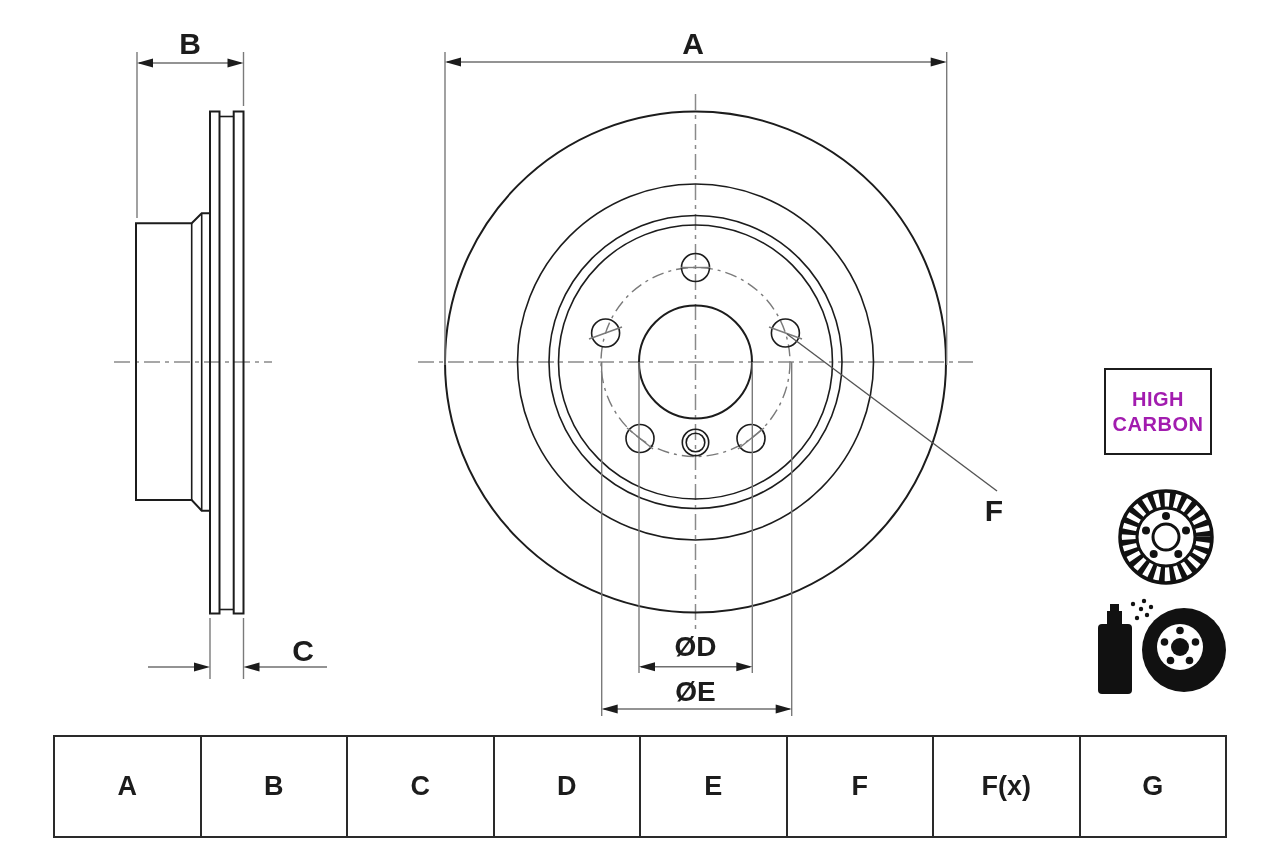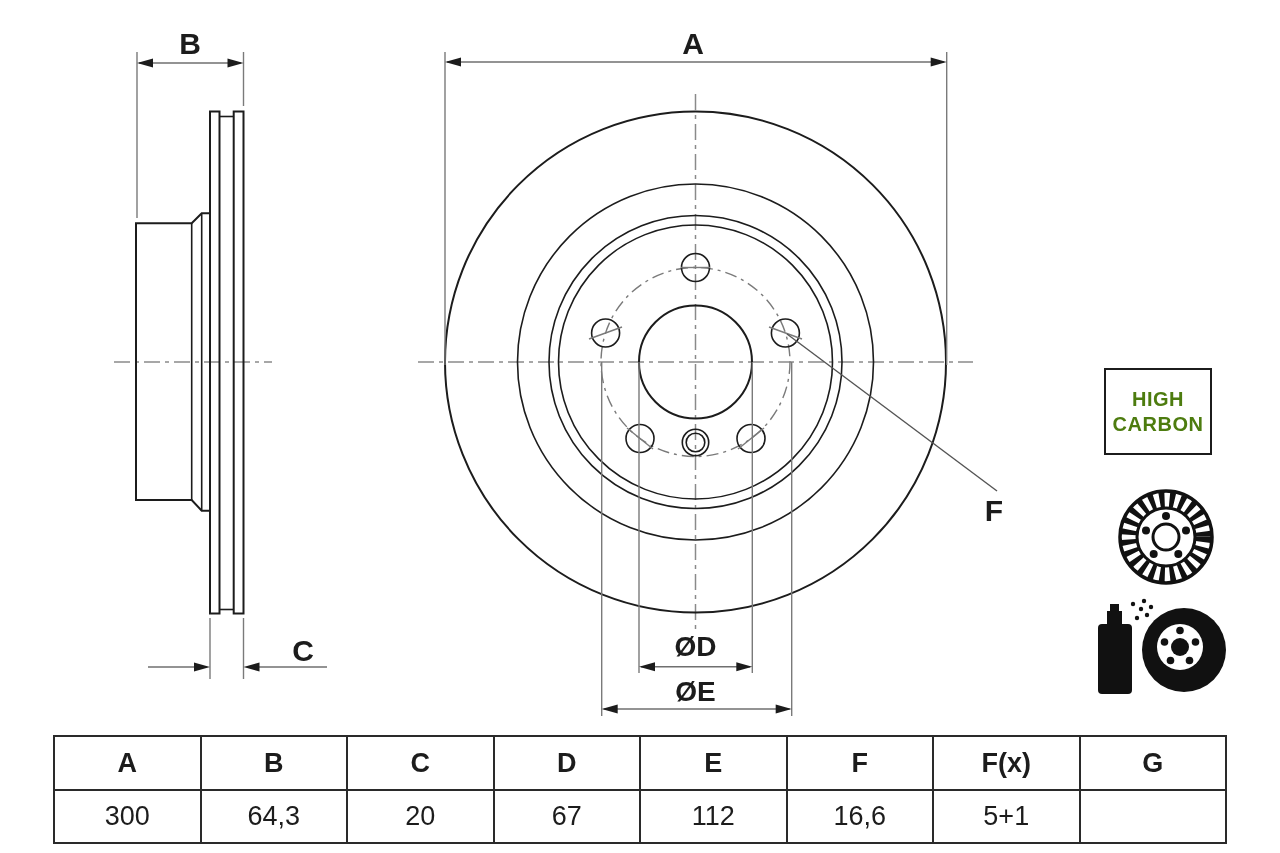--- a/index.html
+++ b/index.html
@@ -15,21 +15,21 @@
   .ah{fill:#1c1c1c;stroke:none;}
   .dimtext{font-weight:700;font-size:30px;fill:#1c1c1c;text-anchor:middle;}
   .dimtext2{font-weight:700;font-size:28px;fill:#1c1c1c;text-anchor:middle;}
   .leader{stroke:#555;stroke-width:1.4;fill:none;}
   .icon-fill{fill:#111;stroke:none;}
   .icon-stroke{stroke:#111;fill:none;}
 
   .badge{position:absolute;left:1104px;top:368px;width:108px;height:87px;
          border:2.5px solid #1c1c1c;box-sizing:border-box;display:flex;flex-direction:column;
          align-items:center;justify-content:center;gap:1px;}
-  .badge span{font-weight:700;font-size:20px;color:#4d7c0f;letter-spacing:0.5px;line-height:1.2;}
+  .badge span{font-weight:700;font-size:20px;color:#a21caf;letter-spacing:0.5px;line-height:1.2;}
 
   table.spec{position:absolute;left:53px;top:735px;width:1174px;height:103px;
          border-collapse:collapse;table-layout:fixed;}
   table.spec th, table.spec td{border:2px solid #2a2a2a;text-align:center;vertical-align:middle;
          color:#1c1c1c;padding:0;}
   table.spec th{font-size:27px;font-weight:700;height:52px;}
   table.spec td{font-size:27px;font-weight:400;height:51px;}
 </style>
 </head>
 <body>
@@ -189,26 +189,16 @@
         <tr>
     <th>A</th>
     <th>B</th>
     <th>C</th>
     <th>D</th>
     <th>E</th>
     <th>F</th>
     <th>F(x)</th>
     <th>G</th>
   </tr>
-  <tr>
-    <td>300</td>
-    <td>64,3</td>
-    <td>20</td>
-    <td>67</td>
-    <td>112</td>
-    <td>16,6</td>
-    <td>5+1</td>
-    <td></td>
-  </tr>
 </tbody>
     </table>
 
 </div>
 
 </body></html>

